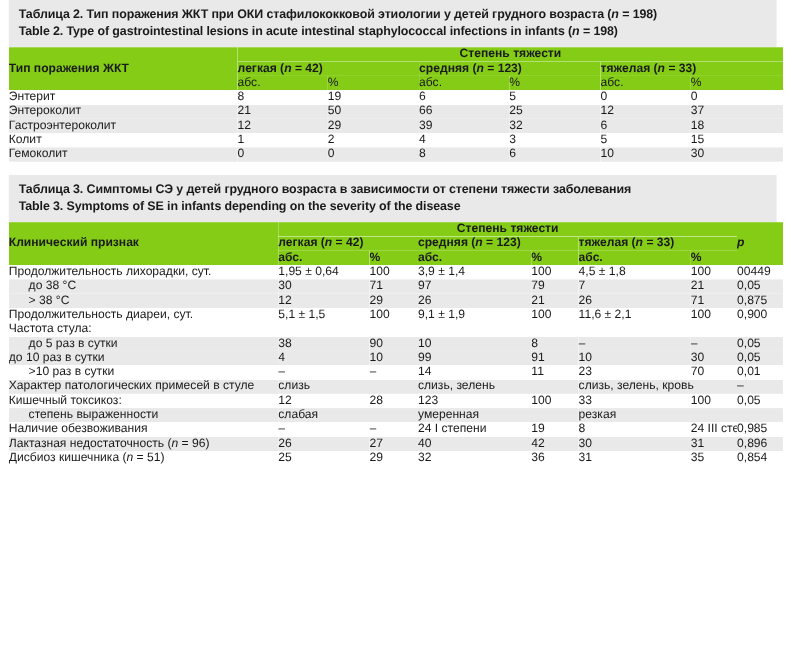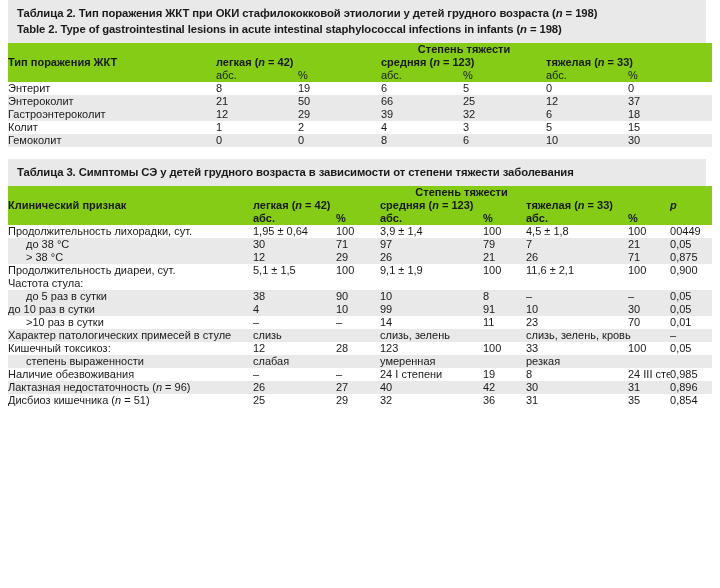--- a/index.html
+++ b/index.html
@@ -160,20 +160,21 @@
         <td class="cell bl bbot-thick">10</td>
         <td class="cell bl bbot-thick">30</td>
       </tr>
     </tbody>
   </table>
 
   <div class="sep2"></div>
 
   <div class="title-banner">
     <div class="title-line">Таблица 3. Симптомы СЭ у детей грудного возраста в зависимости от степени тяжести заболевания</div>
+    <div class="title-line">Table 3. Symptoms of SE in infants depending on the severity of the disease</div>
   </div>
 
   <table class="tbl">
     <colgroup>
       <col style="width:245px">
         <col style="width:83px">
         <col style="width:44px">
       <col style="width:103px">
         <col style="width:43px">
         <col style="width:102px">

